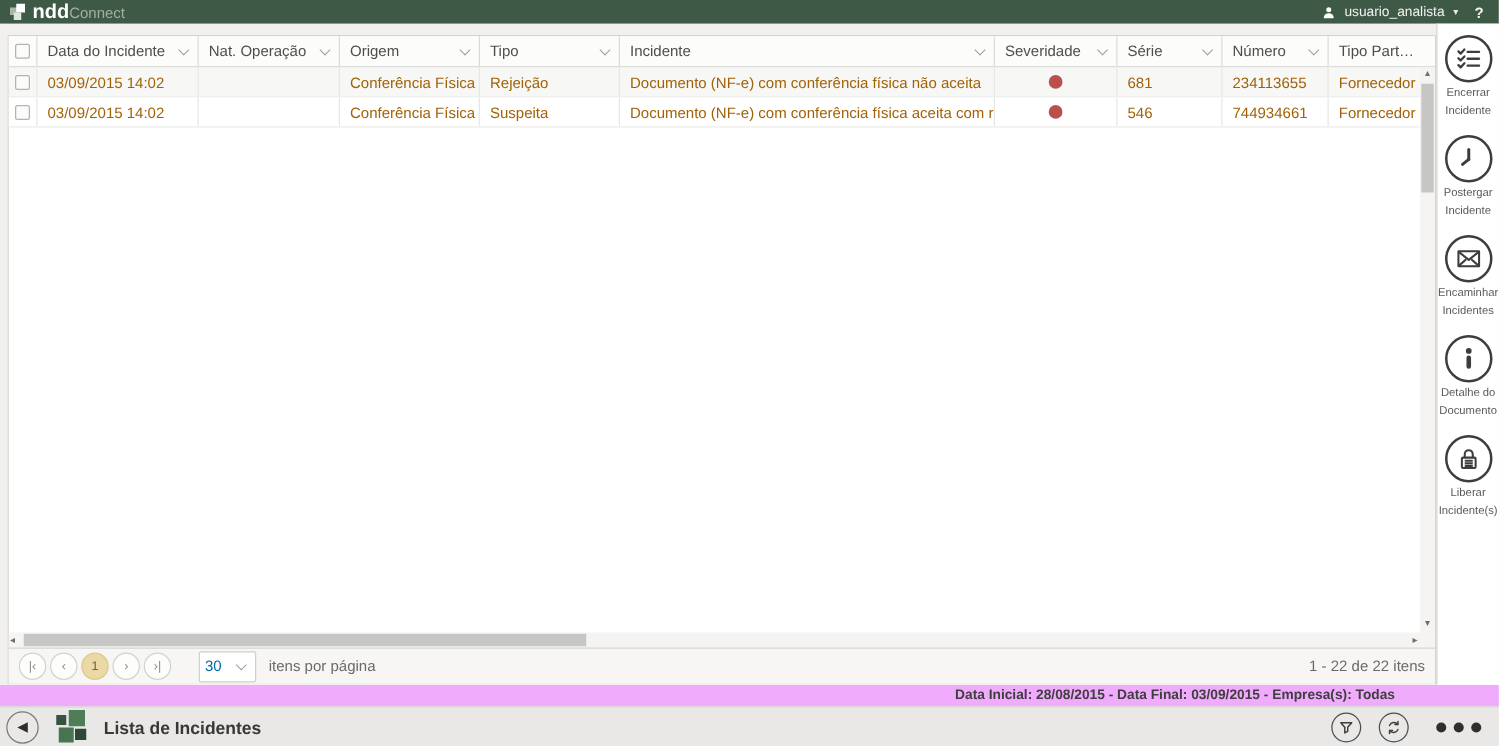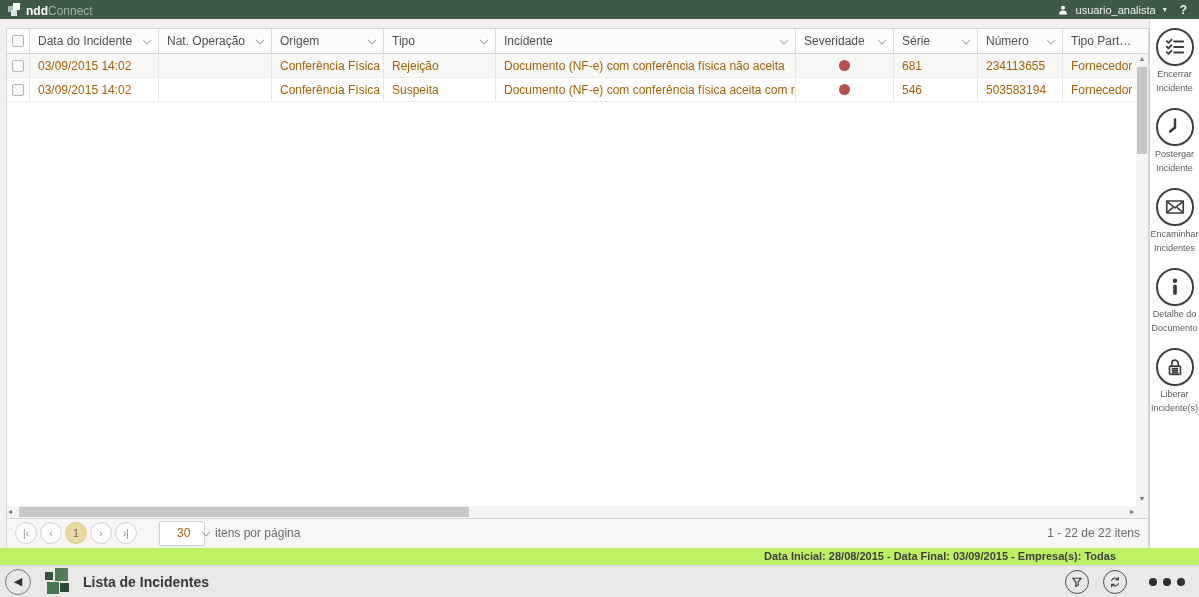--- a/index.html
+++ b/index.html
@@ -8,21 +8,21 @@
 
   
   .topbar { position:absolute; left:0; top:0; width:1199px; height:19px;
     background:var(--topbar-green,#3e5a46); display:flex; align-items:center; }
   .brand { display:flex; align-items:center; gap:4px; margin-left:8px; }
   .brand-squares { position:relative; width:14px; height:14px; }
   .brand-squares i { position:absolute; display:block; }
   .bsq1 { left:0; top:3px; width:6px; height:6px; background:#a9b8ae; }
   .bsq2 { left:5px; top:0; width:7px; height:7px; background:#ffffff; }
   .bsq3 { left:3px; top:7px; width:6px; height:6px; background:#dfe5e1; }
-  .brand-bold { color:#ffffff; font-weight:bold; font-size:12px; }
+  .brand-bold { color:#ffffff; font-weight:bold; font-size:16px; }
   .brand-light { color:#9fae a4; color:#9fafa4; font-size:12px; }
   .topbar-right { margin-left:auto; display:flex; align-items:center; gap:7px; margin-right:12px; color:#f2f2f0; }
   .username { font-size:11px; }
   .caret { font-size:8px; color:#e8e8e6; line-height:1; }
   .help { font-size:12px; font-weight:bold; margin-left:6px; }
 
   
   .main { position:absolute; left:0; top:19px; width:1199px; height:546px; background:#f1f0ee; }
 
   
@@ -56,36 +56,36 @@
 
   
   .pager { position:absolute; left:0; top:489px; width:1141px; height:29px; background:#f7f6f4;
     border-top:1px solid #d4d4d2; display:flex; align-items:center; font-size:12px; color:#6a6a68; }
   .pbtn { width:22px; height:22px; border:1px solid #d2d2d0; border-radius:50%; background:#fdfdfc;
     display:flex; align-items:center; justify-content:center; font-size:10px; color:#8a8a88;
     margin-left:3px; flex:none; }
   .pbtn.first { margin-left:8px; }
   .pbtn.active { background:var(--active-page-bg,#ead9a4); border-color:var(--active-page-border,#dcc98c); color:#6b6245; }
   .psel { width:46px; height:25px; border:1px solid #cfcfcd; border-radius:2px; background:#ffffff;
-    display:flex; align-items:center; margin-left:22px; padding-left:17px; color:#a16207; position:relative; }
+    display:flex; align-items:center; margin-left:22px; padding-left:4px; color:#0369a1; position:relative; }
   .psel .chev { margin:-2px 0 0 12px; }
   .per-page { margin-left:10px; color:#6a6a68; }
   .range { margin-left:auto; margin-right:8px; color:#6a6a68;text-align:center; }
 
   
   .tools { position:absolute; left:1149px; top:0; width:50px; height:529px; background:#ffffff;
     border-left:1px solid #d4d4d2; display:flex; flex-direction:column; align-items:center; padding-top:9px; }
   .tool { display:flex; flex-direction:column; align-items:center; margin-bottom:14px; cursor:default; }
   .tool-circle { width:38px; height:38px; border:2px solid #3d3d3d; border-radius:50%;
     display:flex; align-items:center; justify-content:center; background:#fff; }
   .tool-lbl { font-size:9px; color:#5a5a58; line-height:12px; text-align:center; margin-top:2px;
     width:64px; overflow:hidden; white-space:nowrap; }
 
   
-  .statusbar { position:absolute; left:0; bottom:0; width:1199px; height:17px; background:#bef264;
+  .statusbar { position:absolute; left:0; bottom:0; width:1199px; height:17px; background:#f0abfc;
     font-size:11px; font-weight:bold; color:#3f3f3f; text-align:right; padding-right:83px; line-height:16px; }
 
   
   .bottombar { position:absolute; left:0; top:565px; width:1199px; height:32px; background:#e9e8e6;
     border-top:1px solid #d6d6d4; display:flex; align-items:center; }
   .back-btn { width:26px; height:26px; border:1.5px solid #7a7a78; border-radius:50%; background:#e9e8e6;
     display:flex; align-items:center; justify-content:center; margin-left:5px; color:#2e2e2e; font-size:11px; }
   .foot-logo { position:relative; width:30px; height:28px; margin-left:12px; }
   .foot-logo i { position:absolute; display:block; }
   .fsq1 { left:2px; top:4px; width:8px; height:8px; background:#35543f; }
@@ -192,21 +192,21 @@
       </div>
       <div class="g-cell" style="width:129px">03/09/2015 14:02</div>
       <div class="g-cell" style="width:113px"></div>
       <div class="g-cell" style="width:112px">Conferência Física</div>
       <div class="g-cell" style="width:112px">Suspeita</div>
       <div class="g-cell" style="width:300px">Documento (NF-e) com conferência física aceita com restrições</div>
       <div class="g-cell" style="width:98px">
           <span class="dot"></span>
         </div>
       <div class="g-cell" style="width:84px">546</div>
-      <div class="g-cell" style="width:85px">503583194</div>
+      <div class="g-cell" style="width:85px">744934661</div>
       <div class="g-cell" style="width:74px; border-right:none">Fornecedor</div>
     </div>
 
     <div class="vscroll">
       <span class="sarrow up">▴</span>
       <span class="vthumb"></span>
       <span class="sarrow down">▾</span>
     </div>
 
     <div class="hscroll">

